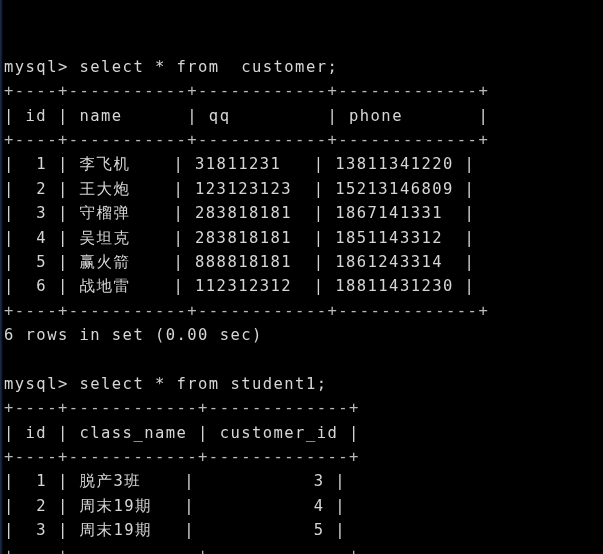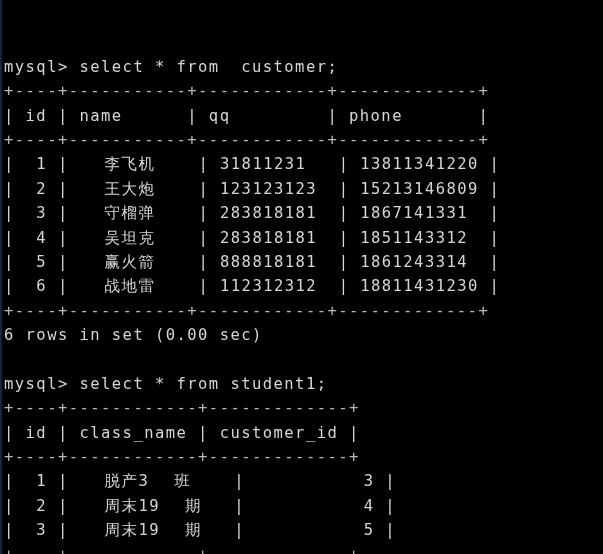--- a/index.html
+++ b/index.html
@@ -48,21 +48,20 @@
   }
   
   .rule {
     color: #b9b9b9;
   }
   .blank {
     color: transparent;
   }
   .cjk {
     font-family: "DejaVu Sans", "Liberation Sans", sans-serif;
-    margin-left: 25px;
   }
 </style>
 </head>
 <body>
 
 <div id="left-edge"></div>
 
 <div id="terminal">
   <div id="lines"><div class="line"><span>mysql&gt; select * from  customer;</span></div><div class="line rule"><span>+----+-----------+------------+-------------+</span></div><div class="line"><span>| id | name      | qq         | phone       |</span></div><div class="line rule"><span>+----+-----------+------------+-------------+</span></div><div class="line"><span>|  1 | </span><span class="cjk">李飞机</span><span>    | 31811231   | 13811341220 |</span></div><div class="line"><span>|  2 | </span><span class="cjk">王大炮</span><span>    | 123123123  | 15213146809 |</span></div><div class="line"><span>|  3 | </span><span class="cjk">守榴弹</span><span>    | 283818181  | 1867141331  |</span></div><div class="line"><span>|  4 | </span><span class="cjk">吴坦克</span><span>    | 283818181  | 1851143312  |</span></div><div class="line"><span>|  5 | </span><span class="cjk">赢火箭</span><span>    | 888818181  | 1861243314  |</span></div><div class="line"><span>|  6 | </span><span class="cjk">战地雷</span><span>    | 112312312  | 18811431230 |</span></div><div class="line rule"><span>+----+-----------+------------+-------------+</span></div><div class="line"><span>6 rows in set (0.00 sec)</span></div><div class="line blank"><span> </span></div><div class="line"><span>mysql&gt; select * from student1;</span></div><div class="line rule"><span>+----+------------+-------------+</span></div><div class="line"><span>| id | class_name | customer_id |</span></div><div class="line rule"><span>+----+------------+-------------+</span></div><div class="line"><span>|  1 | </span><span class="cjk">脱产</span><span>3</span><span class="cjk">班</span><span>    |           3 |</span></div><div class="line"><span>|  2 | </span><span class="cjk">周末</span><span>19</span><span class="cjk">期</span><span>   |           4 |</span></div><div class="line"><span>|  3 | </span><span class="cjk">周末</span><span>19</span><span class="cjk">期</span><span>   |           5 |</span></div><div class="line rule"><span>+----+------------+-------------+</span></div></div>
 </div>

